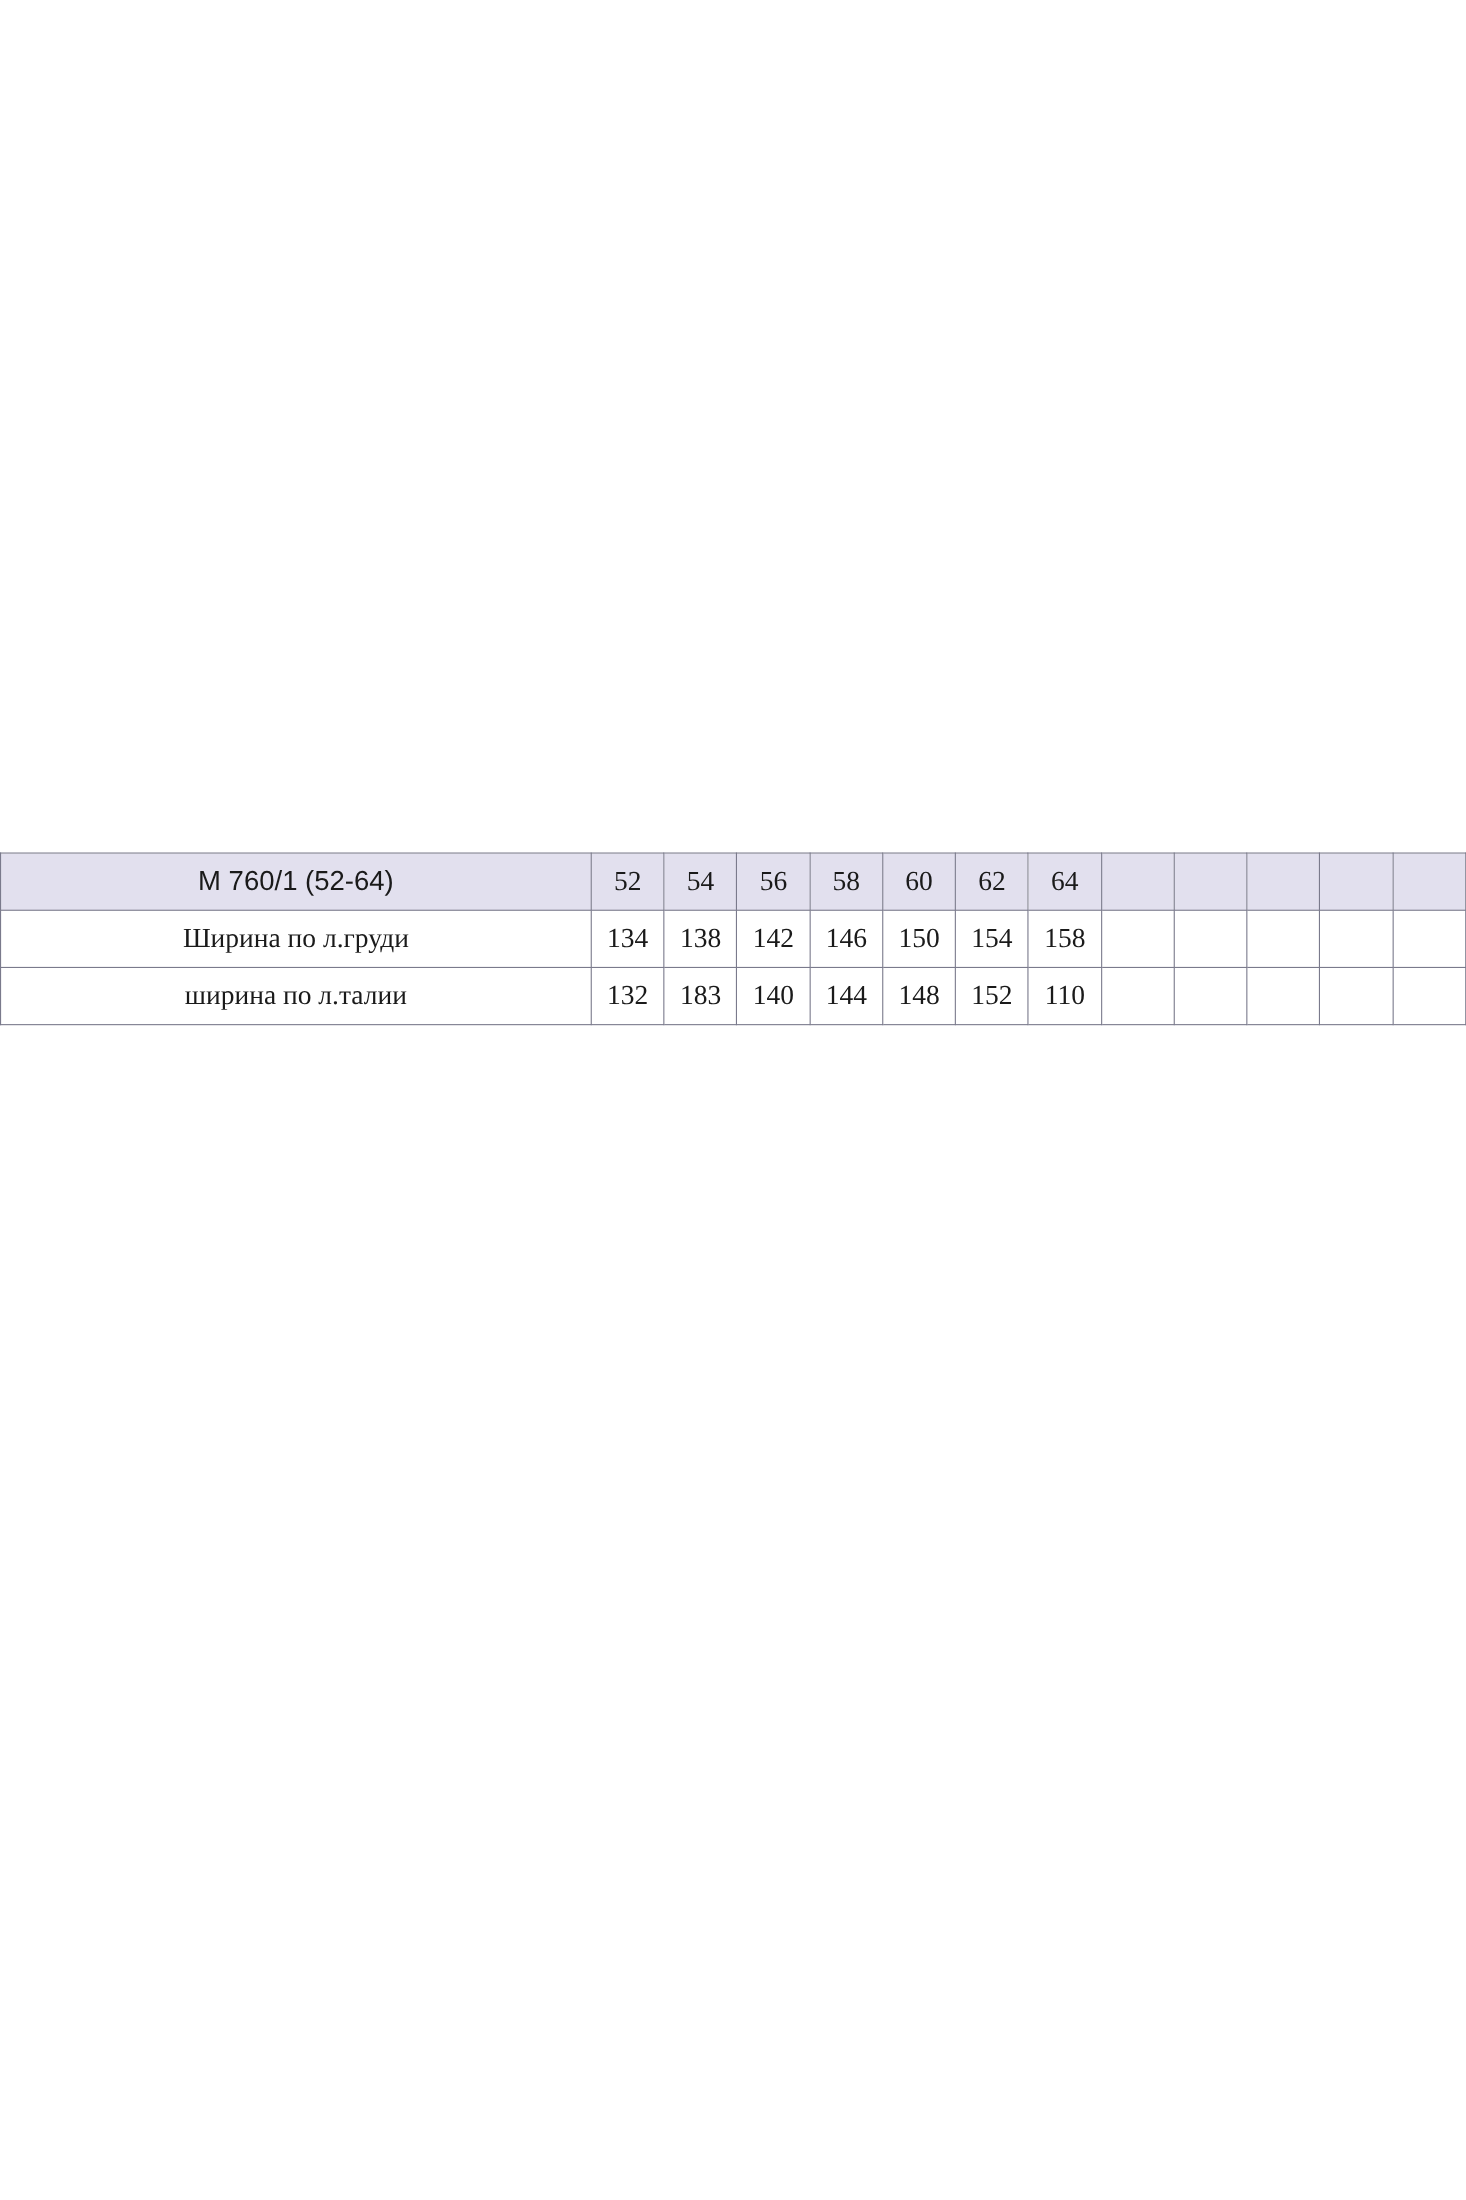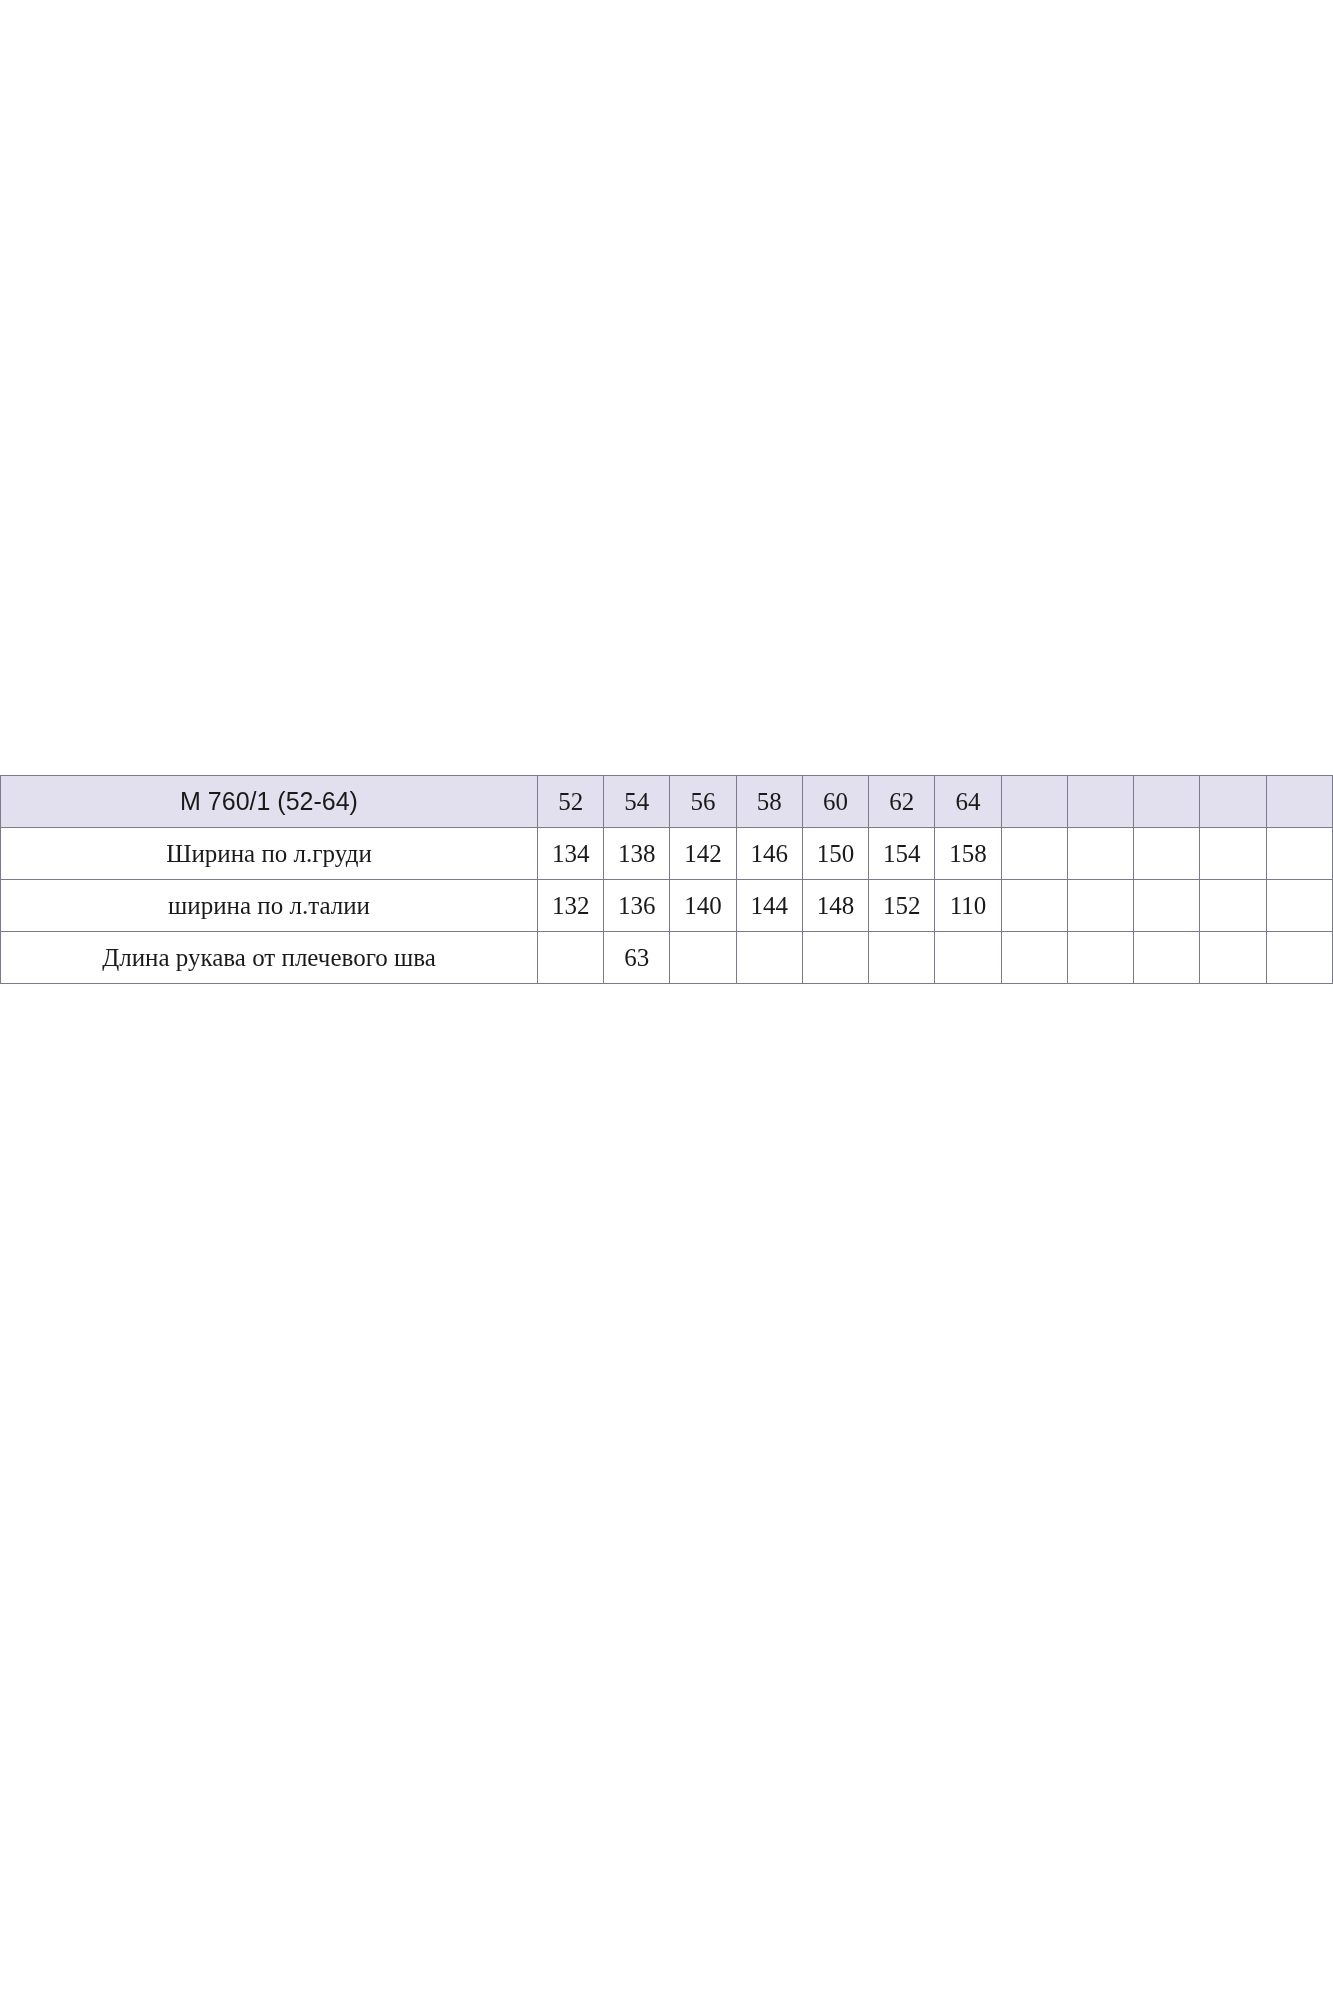--- a/index.html
+++ b/index.html
@@ -145,44 +145,29 @@
           <td></td>
           <td></td>
           <td></td>
           <td></td>
           <td></td>
         </tr>
 
         <tr>
           <td class="row-label">ширина по л.талии</td>
           <td class="val">132</td>
-          <td class="val">136</td>
+          <td class="val">183</td>
           <td class="val">140</td>
           <td class="val">144</td>
           <td class="val">148</td>
           <td class="val">152</td>
           <td class="val">110</td>
           <td></td>
           <td></td>
           <td></td>
           <td></td>
           <td></td>
         </tr>
 
-        <tr>
-          <td class="row-label">Длина рукава от плечевого шва</td>
-          <td class="val"></td>
-          <td class="val">63</td>
-          <td class="val"></td>
-          <td class="val"></td>
-          <td class="val"></td>
-          <td class="val"></td>
-          <td class="val"></td>
-          <td></td>
-          <td></td>
-          <td></td>
-          <td></td>
-          <td></td>
-        </tr>
       </tbody>
     </table>
   </div>
 </div>
 
 </body></html>

